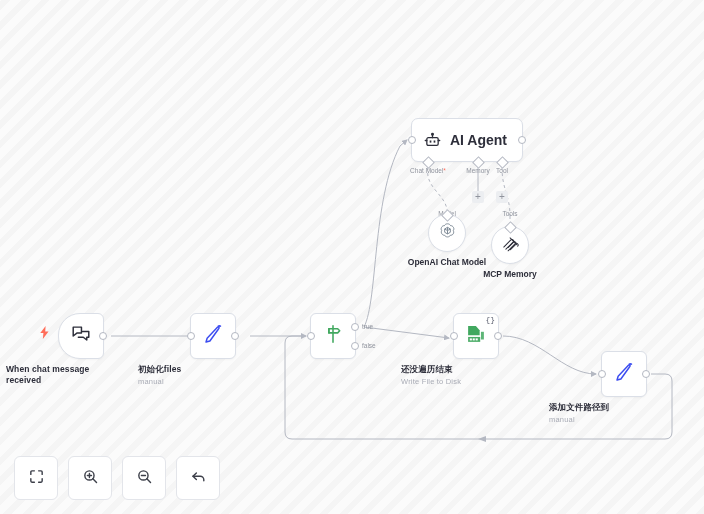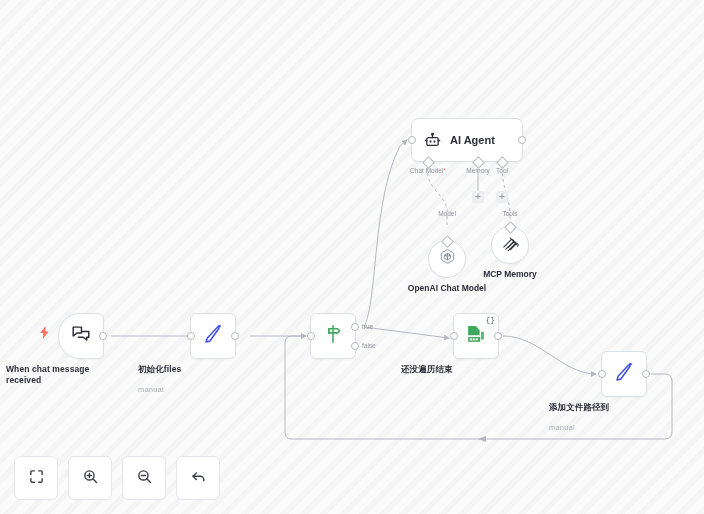--- a/index.html
+++ b/index.html
@@ -69,21 +69,21 @@
     left: 50%;
     transform: translateX(-50%);
     top: 50px;
     letter-spacing: .1px;
   }
   .node-caption .sub {
     display: block;
     font-size: 7.5px;
     font-weight: 400;
     color: #a9acb6;
-    margin-top: 9px;
+    margin-top: 1px;
     letter-spacing: .2px;
   }
 
   
   .port {
     position: absolute;
     width: 8px;
     height: 8px;
     box-sizing: border-box;
     border: 1px solid #b4b8c2;
@@ -108,21 +108,21 @@
     align-items: center;
     box-shadow: 0 1px 2px rgba(0,0,0,0.035);
   }
   #ai-agent .agent-icon {
     margin-left: 12px;
     display: flex;
     align-items: center;
   }
   #ai-agent .agent-label {
     margin-left: 9px;
-    font-size: 11px;
+    font-size: 14px;
     font-weight: 700;
     color: #2d2e3a;
   }
 
   .sub-port {
     position: absolute;
     width: 7px;
     height: 7px;
     background: #ffffff;
     border: 1px solid #b4b8c2;
@@ -291,21 +291,21 @@
   </span>
   <span class="sub-label" style="left:478px; top:167px;">Memory</span>
   <span class="sub-label" style="left:502px; top:167px;">Tool</span>
 
   <span class="plus-btn" style="left:478px; top:191px;">+</span>
   <span class="plus-btn" style="left:502px; top:191px;">+</span>
 
   <span class="sub-label" style="left:447px; top:210px;">Model</span>
   <span class="sub-label" style="left:510px; top:210px;">Tools</span>
 
-  <div class="round-node" style="left:428px; top:240px;">
+  <div class="round-node" style="left:428px; top:214px;">
     <span class="round-top-port"></span>
     <span>
       <svg width="21" height="21" viewBox="0 0 24 24" fill="none" stroke="#7b8794" stroke-width="1.1" stroke-linejoin="round">
         <path d="M12 3.2c-1.9 0-3.1 1.1-3.5 2.1-1.5-.1-2.8.8-3.3 2-.8 1.3-.5 2.8.2 3.7-.6 1-.7 2.4.1 3.6.7 1.2 2 1.8 3.2 1.7.6 1.1 1.8 1.9 3.3 1.9s2.7-.8 3.3-1.9c1.3.1 2.6-.5 3.3-1.7.7-1.2.6-2.6 0-3.6.7-.9 1-2.4.2-3.7-.6-1.2-1.9-2.1-3.3-2C15.1 4.3 13.9 3.2 12 3.2z"></path>
         <path d="M12 7.2l3.2 1.9v3.8L12 14.8l-3.2-1.9V9.1L12 7.2z"></path>
         <path d="M12 7.2v3.8M15.2 9.1L12 11M8.8 9.1L12 11M12 11v3.8"></path>
       </svg>
     </span>
     <span class="round-caption">OpenAI Chat Model</span>
   </div>
@@ -380,20 +380,21 @@
         <rect x="5.2" y="16.8" width="2.3" height="2.2" fill="#ffffff"></rect>
         <rect x="8.4" y="16.8" width="2.3" height="2.2" fill="#ffffff"></rect>
         <rect x="11.6" y="16.8" width="2.3" height="2.2" fill="#ffffff"></rect>
         <path d="M17.4 9.6h3.2v8.4h-3.2z" opacity="0.85"></path>
       </svg>
     </span>
     <span class="port in"></span>
     <span class="port out"></span>
     <span class="node-caption">
       <span>还没遍历结束</span>
+      <span class="sub">Write File to Disk</span>
     </span>
   </div>
 
   <div class="node square" style="left:601px; top:351px;">
     <span>
       <svg width="22" height="22" viewBox="0 0 24 24" fill="none" stroke="#3b4cf0" stroke-width="1.6" stroke-linecap="round" stroke-linejoin="round">
         <path d="M17.8 3.4 c1.1 1.1 1.1 2.4 0 3.4 L8.6 19.6 l-4.2 1.2 1.2-4.2 L18.1 3.4 a1.9 1.9 0 0 1 2.1 0"></path>
       </svg>
     </span>
     <span class="port in"></span>

